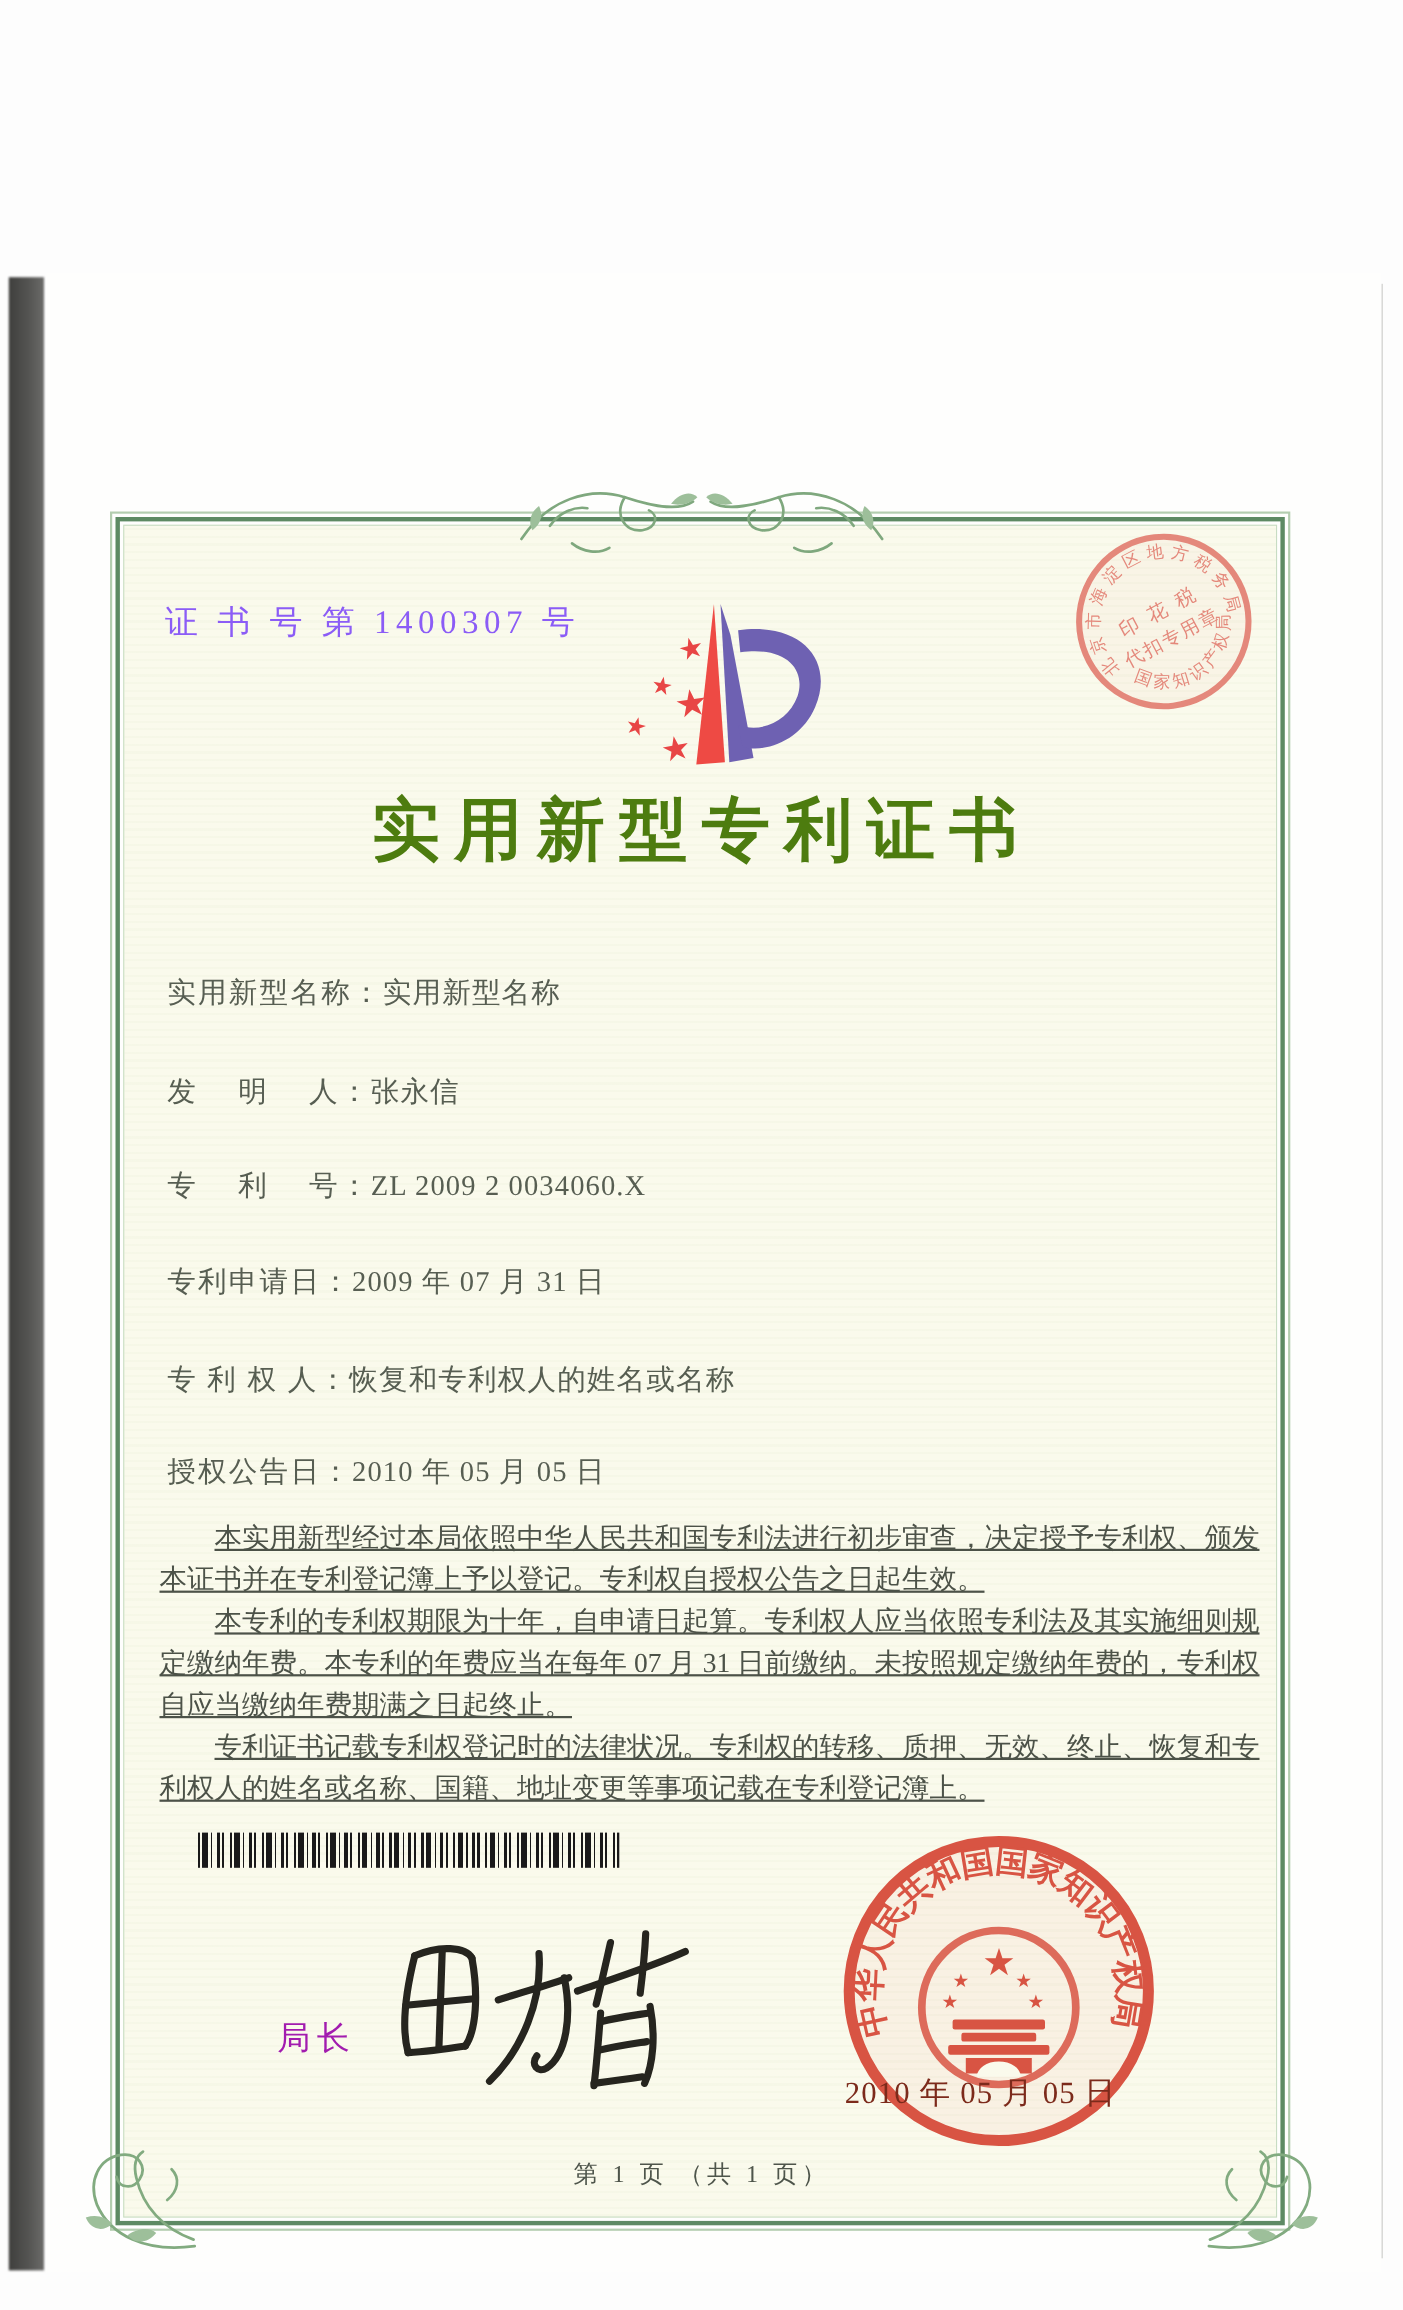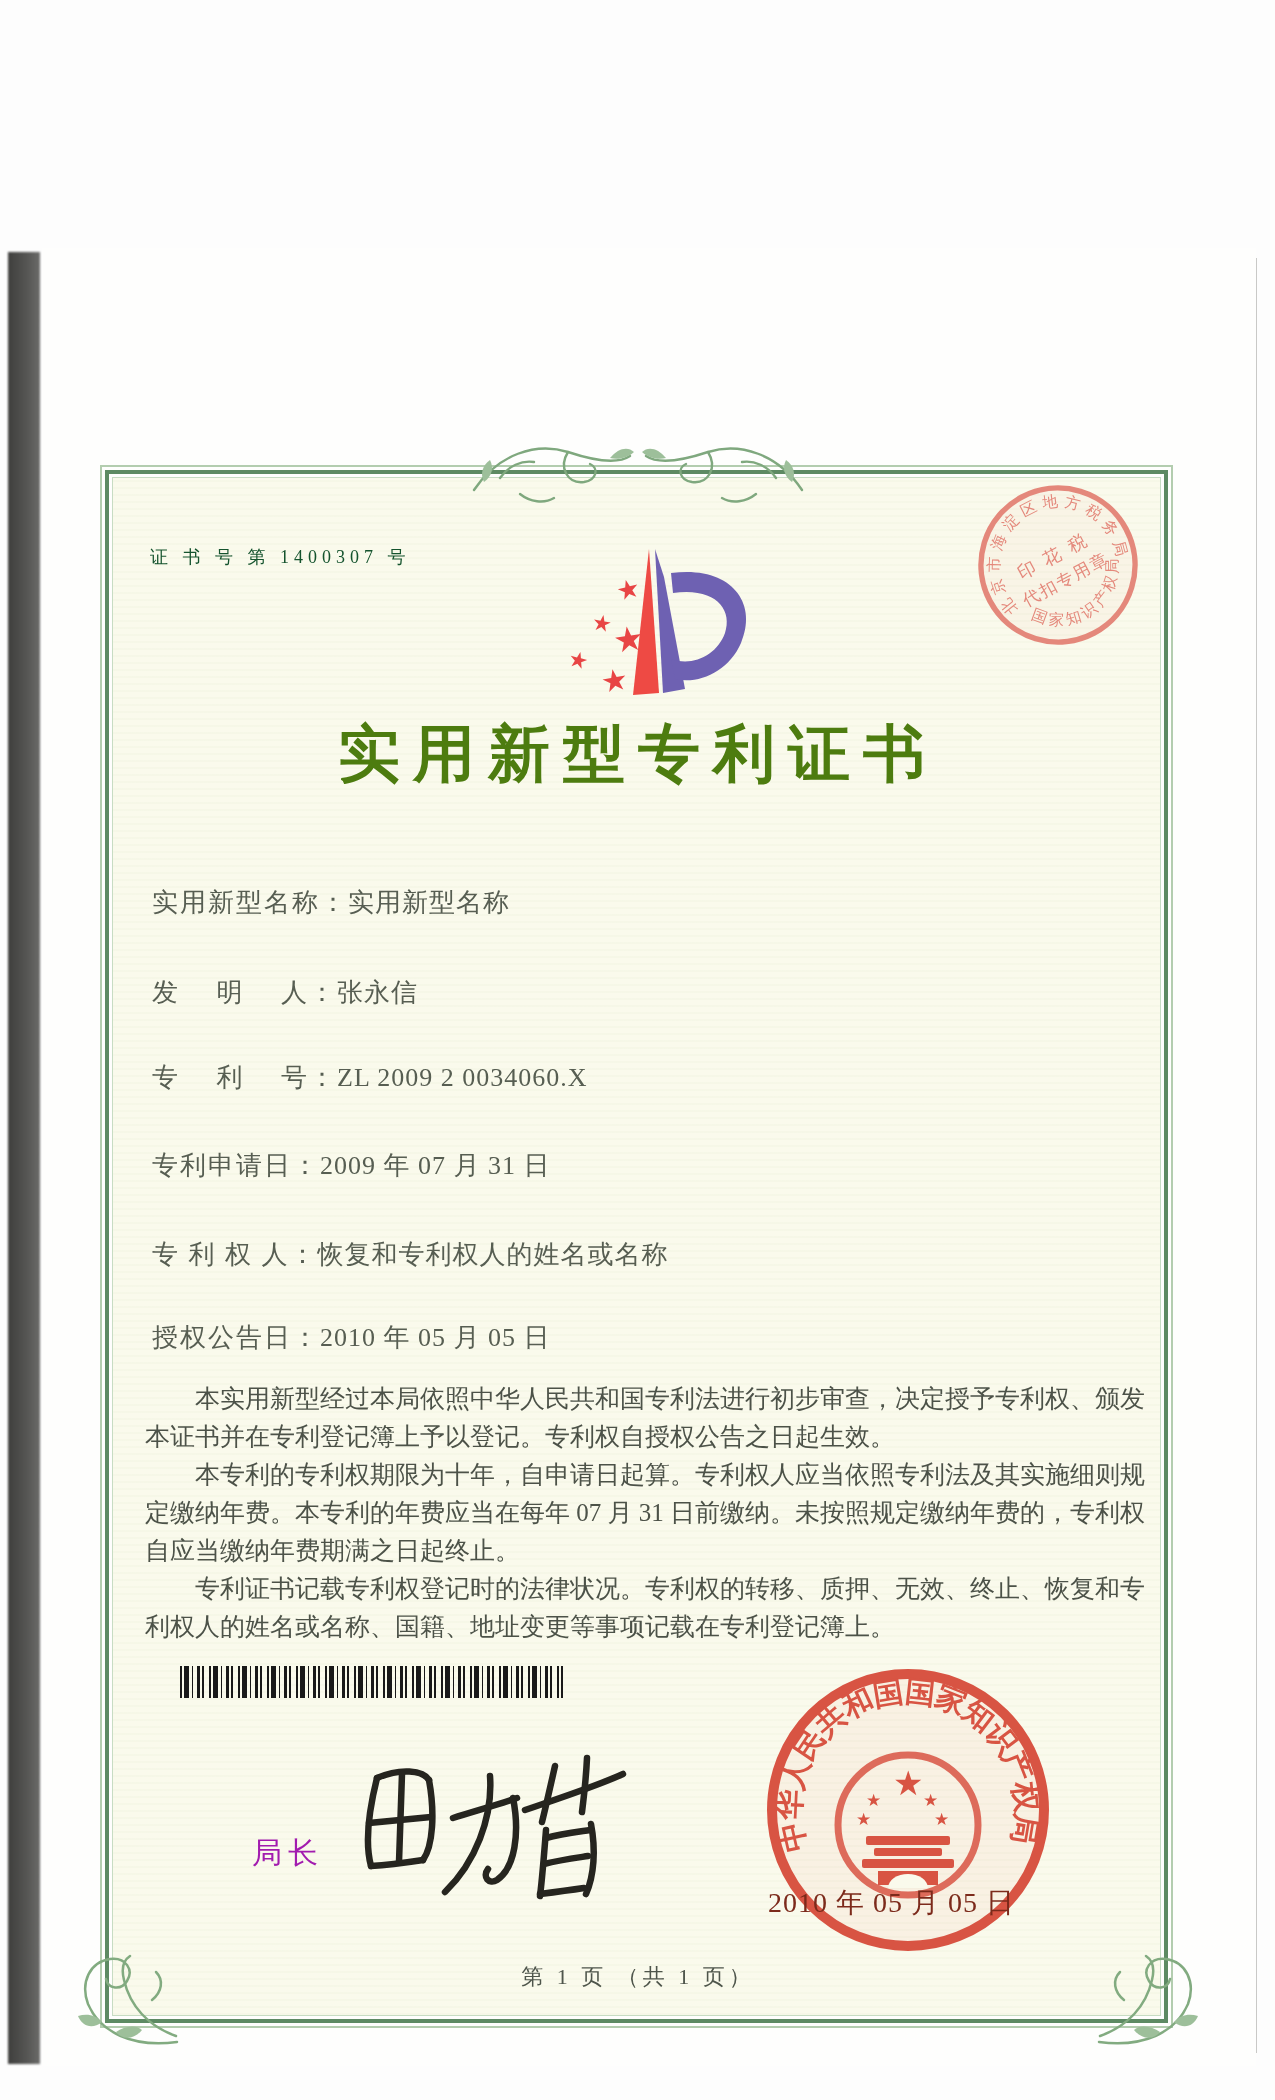--- a/index.html
+++ b/index.html
@@ -35,33 +35,34 @@
   .frame-inner {
     position:absolute; inset:3px; border:1px solid #c7dcc3;
     background:
       repeating-linear-gradient(0deg, rgba(170,195,140,0.05) 0 2px, rgba(0,0,0,0) 2px 7px),
       #fafaec;
   }
   .ornament { position:absolute; pointer-events:none; }
   
   .cert-no {
     position:absolute; left:150px; top:545px;
-    font-size:18px; letter-spacing:5px; color:#14532d;
+    font-size:30px; letter-spacing:5px; color:#8b5cf6;
   }
   .doc-title {
     position:absolute; left:103px; top:712px; width:1070px;
     text-align:center; font-size:62px; font-weight:bold;
     letter-spacing:13px; color:#4d7c0f;
   }
   .field { position:absolute; left:152px; font-size:26px; color:#575e52; letter-spacing:1px; white-space:nowrap; }
   .field .lbl { letter-spacing:2px;text-align:right; }
   .paras {
     position:absolute; left:145px; top:1380px; width:1000px;
     font-size:25px; line-height:38px; color:#4c5248;
     text-align:justify;
+    text-decoration:underline;
   }
   .paras p { text-indent:2em; margin:0; }
   .barcode {
     position:absolute; left:180px; top:1666px; width:383px; height:32px;
     background:
       repeating-linear-gradient(90deg,
         #191919 0 2px, transparent 2px 4px,
         #191919 4px 9px, transparent 9px 12px,
         #191919 12px 13px, transparent 13px 17px,
         #191919 17px 20px, transparent 20px 22px,

